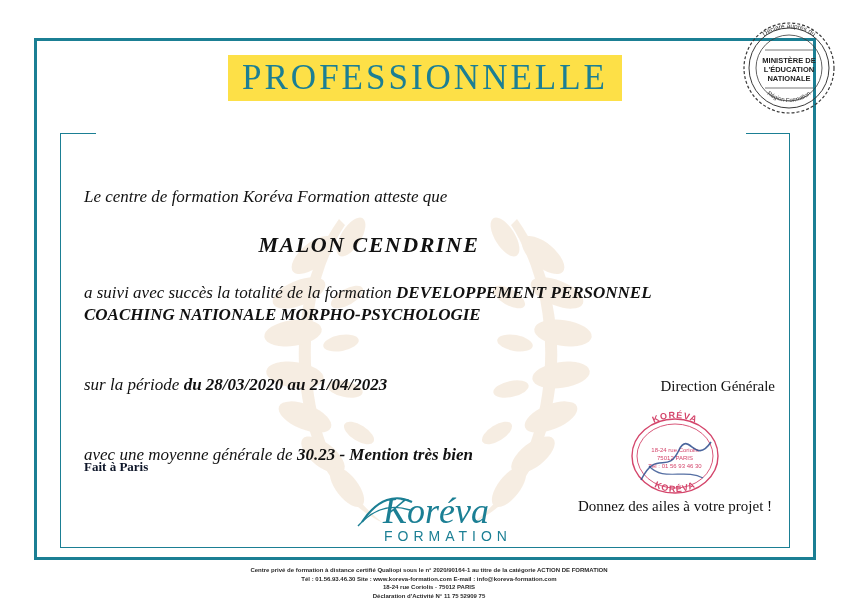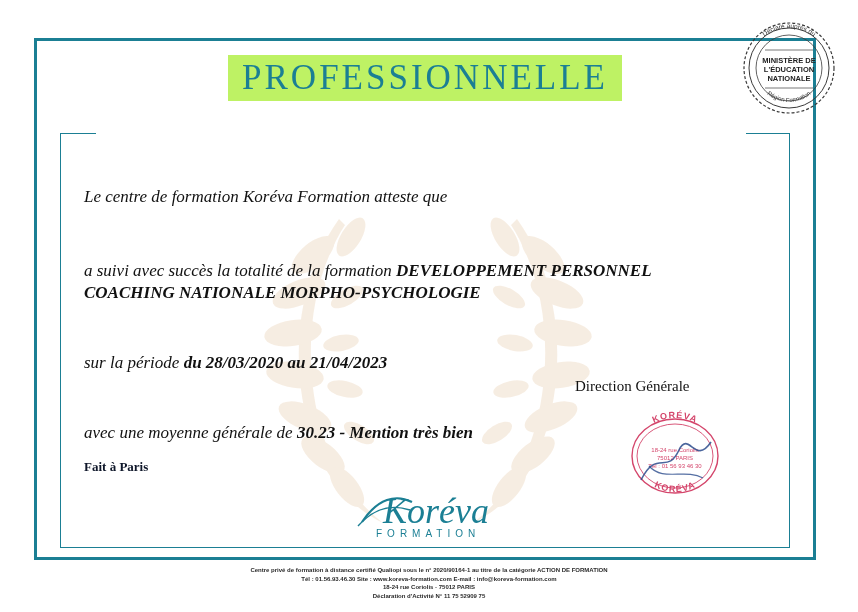--- a/index.html
+++ b/index.html
@@ -67,21 +67,21 @@
   #title-line-1 {
     font-size: 35px;
     line-height: 46px;
     letter-spacing: 3px;
     white-space: nowrap;
   }
   #title-line-2 {
     font-size: 35px;
     line-height: 46px;
     letter-spacing: 3px;
-    background: #bef264;
+    background: #fde047;
     display: inline-block;
     padding: 0 14px;
   }
 
   
   #laurel-watermark {
     position: absolute;
     left: 243px;
     top: 185px;
     width: 370px;
@@ -127,21 +127,21 @@
     color: #0f172a;
     font-weight: bold;
   }
 
   
   #signature-block {
     position: absolute;
     left: 575px;
     top: 378px;
     width: 200px;
-    text-align: left;
+    text-align: right;
     z-index: 3;
     font-size: 15px;
     color: #111;
   }
   #signature-stamp {
     position: absolute;
     left: 615px;
     top: 408px;
     width: 120px;
     height: 90px;
@@ -181,24 +181,24 @@
     font-family: "Liberation Serif", serif;
     font-style: italic;
     font-size: 36px;
     color: #1b7f94;
     line-height: 38px;
     letter-spacing: 0px;
     text-align: center;
   }
   #logo-sub {
     font-family: "Liberation Sans", sans-serif;
-    font-size: 10px;
+    font-size: 14px;
     letter-spacing: 5px;
     color: #1b7f94;
-    text-align: left;
+    text-align: center;
     margin-top: -2px;
     padding-left: 24px;
   }
 
   
   #legal-footer {
     position: absolute;
     left: 0;
     top: 566px;
     width: 858px;
@@ -282,20 +282,21 @@
         <ellipse cx="272" cy="158" rx="18" ry="8" transform="rotate(10 272 158)"></ellipse>
         <ellipse cx="268" cy="204" rx="18" ry="8" transform="rotate(-12 268 204)"></ellipse>
         <ellipse cx="254" cy="248" rx="17" ry="8" transform="rotate(-32 254 248)"></ellipse>
       </g>
     </svg>
   </div>
 
   <div id="body-text">
     <div class="body-line">Le centre de formation Koréva Formation atteste que</div>
     <div class="spacer-md"></div>
+    <div id="recipient-name">MALON CENDRINE</div>
     <div class="spacer-md"></div>
     <div class="body-line">
       <span>a suivi avec succès la totalité de la formation </span><span class="b">DEVELOPPEMENT PERSONNEL</span>
     </div>
     <div class="body-line b">COACHING NATIONALE MORPHO-PSYCHOLOGIE</div>
     <div class="spacer-md"></div>
     <div class="spacer-sm"></div>
     <div class="body-line">
       <span>sur la période </span><span class="b">du 28/03/2020 au 21/04/2023</span>
     </div>
@@ -327,20 +328,21 @@
         <textPath href="#stampBot" startOffset="50%" text-anchor="middle">KORÉVA</textPath>
       </text>
       <text x="60" y="44" text-anchor="middle" font-family="Liberation Sans, sans-serif" font-size="6" fill="#d4456b">18-24 rue Coriolis</text>
       <text x="60" y="52" text-anchor="middle" font-family="Liberation Sans, sans-serif" font-size="6" fill="#d4456b">75012 PARIS</text>
       <text x="60" y="60" text-anchor="middle" font-family="Liberation Sans, sans-serif" font-size="6" fill="#d4456b">Tél : 01 56 93 46 30</text>
       <path d="M26,72 C42,40 52,68 64,42 C74,22 80,58 96,34" fill="none" stroke="#2b4b8c" stroke-width="1.6" opacity="0.85"></path>
       <path d="M34,58 C48,74 70,60 88,70" fill="none" stroke="#2b4b8c" stroke-width="1.2" opacity="0.8"></path>
     </svg>
   </div>
 
+  <div id="tagline">Donnez des ailes à votre projet !</div>
 
   <div id="koreva-logo">
     <svg width="168" height="42" viewBox="0 0 168 42" style="position:absolute;left:0;top:0;" xmlns="http://www.w3.org/2000/svg">
       <path d="M10,30 C26,6 44,2 60,10" fill="none" stroke="#1b7f94" stroke-width="2.2"></path>
       <path d="M6,34 C22,16 40,12 58,18" fill="none" stroke="#1b7f94" stroke-width="1.4"></path>
     </svg>
     <div id="logo-word">Koréva</div>
     <div id="logo-sub">FORMATION</div>
   </div>
 

